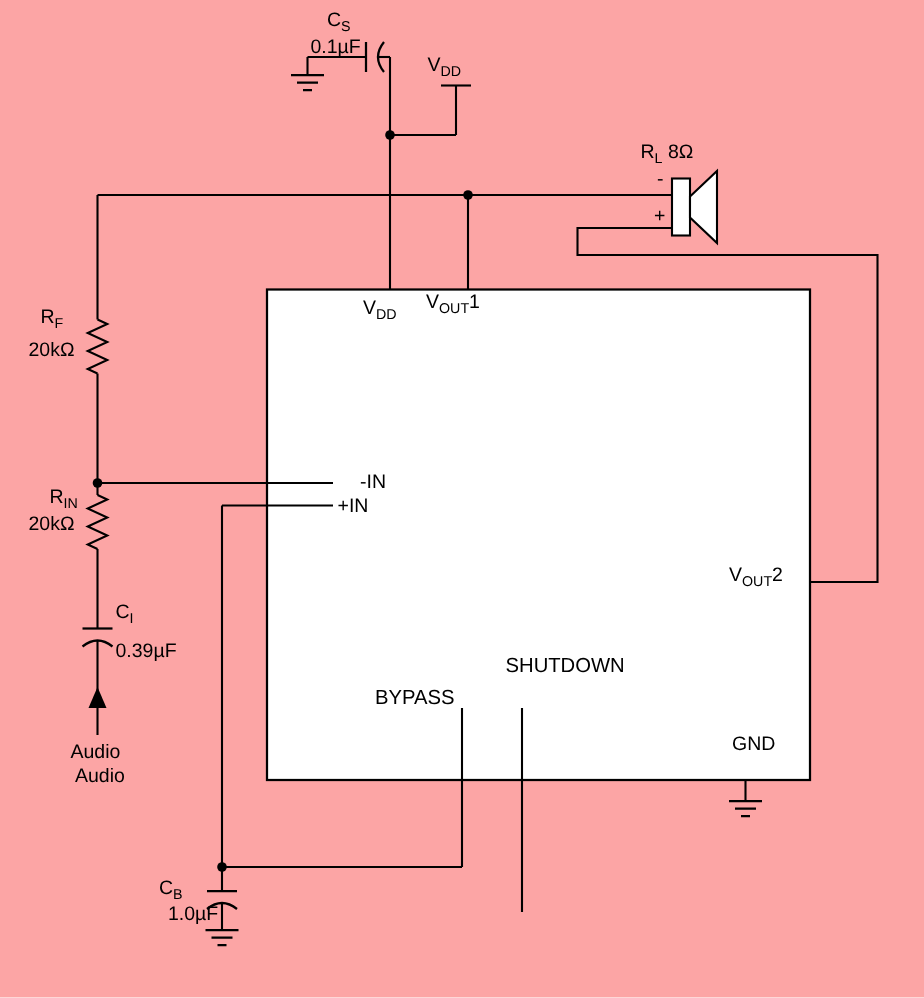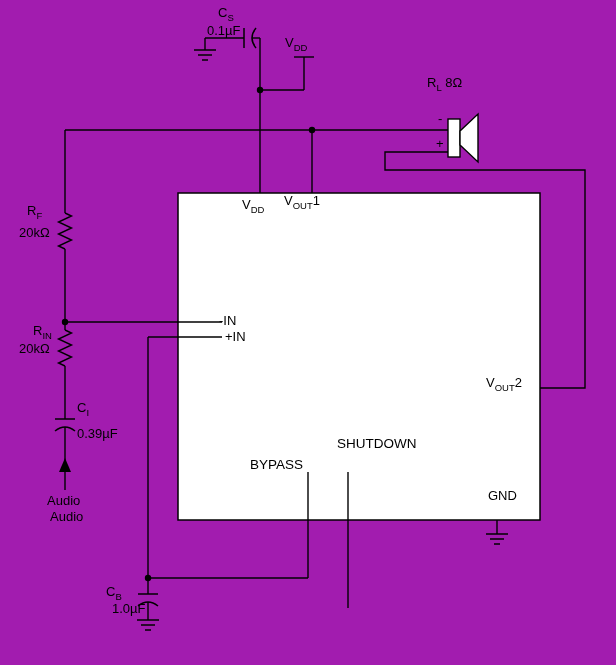--- a/index.html
+++ b/index.html
@@ -1,19 +1,19 @@
 <!DOCTYPE html>
 <html><head>
 <meta charset="utf-8">
 <style>
   html,body{margin:0;padding:0;background:#ffffff;}
   .canvas{
     position:relative;
     width:616px;height:665px;
-    background:#a21caf;
+    background:#fca5a5;
     font-family:"Liberation Sans", sans-serif;
     color:#000;
     overflow:hidden;
   }
   .canvas svg{position:absolute;left:0;top:0;}
   .lbl{
     position:absolute;
     font-size:13px;
     line-height:1.15;
     white-space:nowrap;
@@ -97,36 +97,36 @@
       <circle cx="260" cy="90" r="3.2"></circle>
       <circle cx="312" cy="130" r="3.2"></circle>
       <circle cx="65" cy="322" r="3.2"></circle>
       <circle cx="148" cy="578" r="3.2"></circle>
     </g>
   </svg>
 
   <div class="lbl" style="left:218px;top:6px"><span>C</span><sub>S</sub><span></span></div>
   <div class="lbl" style="left:207px;top:24px"><span>0.1µF</span></div>
   <div class="lbl" style="left:285px;top:36px"><span>V</span><sub>DD</sub></div>
-  <div class="lbl" style="left:427px;top:76px"><span>R</span><sub>L</sub><span> 8Ω</span></div>
+  <div class="lbl" style="left:427px;top:94px"><span>R</span><sub>L</sub><span> 8Ω</span></div>
   <div class="lbl" style="left:438px;top:112px"><span>-</span></div>
   <div class="lbl" style="left:436px;top:137px"><span>+</span></div>
   <div class="lbl" style="left:27px;top:204px"><span>R</span><sub>F</sub></div>
   <div class="lbl" style="left:19px;top:226px"><span>20kΩ</span></div>
   <div class="lbl" style="left:33px;top:324px"><span>R</span><sub>IN</sub></div>
   <div class="lbl" style="left:19px;top:342px"><span>20kΩ</span></div>
   <div class="lbl" style="left:77px;top:401px"><span>C</span><sub>I</sub></div>
   <div class="lbl" style="left:77px;top:427px"><span>0.39µF</span></div>
   <div class="lbl" style="left:47px;top:494px"><span>Audio</span></div>
   <div class="lbl" style="left:50px;top:510px"><span>Audio</span></div>
   <div class="lbl" style="left:106px;top:585px"><span>C</span><sub>B</sub></div>
   <div class="lbl" style="left:112px;top:602px"><span>1.0µF</span></div>
 
   <div class="lbl" style="left:242px;top:198px"><span>V</span><sub>DD</sub></div>
   <div class="lbl" style="left:284px;top:194px"><span>V</span><sub>OUT</sub><span>1</span></div>
-  <div class="lbl" style="left:219px;top:314px"><span>-IN</span></div>
+  <div class="lbl" style="left:240px;top:314px"><span>-IN</span></div>
   <div class="lbl" style="left:225px;top:330px"><span>+IN</span></div>
   <div class="lbl" style="left:486px;top:376px"><span>V</span><sub>OUT</sub><span>2</span></div>
   <div class="lbl big" style="left:250px;top:457px"><span>BYPASS</span></div>
   <div class="lbl big" style="left:337px;top:436px"><span>SHUTDOWN</span></div>
   <div class="lbl" style="left:488px;top:489px"><span>GND</span></div>
 
 </div>
 
 </body></html>

